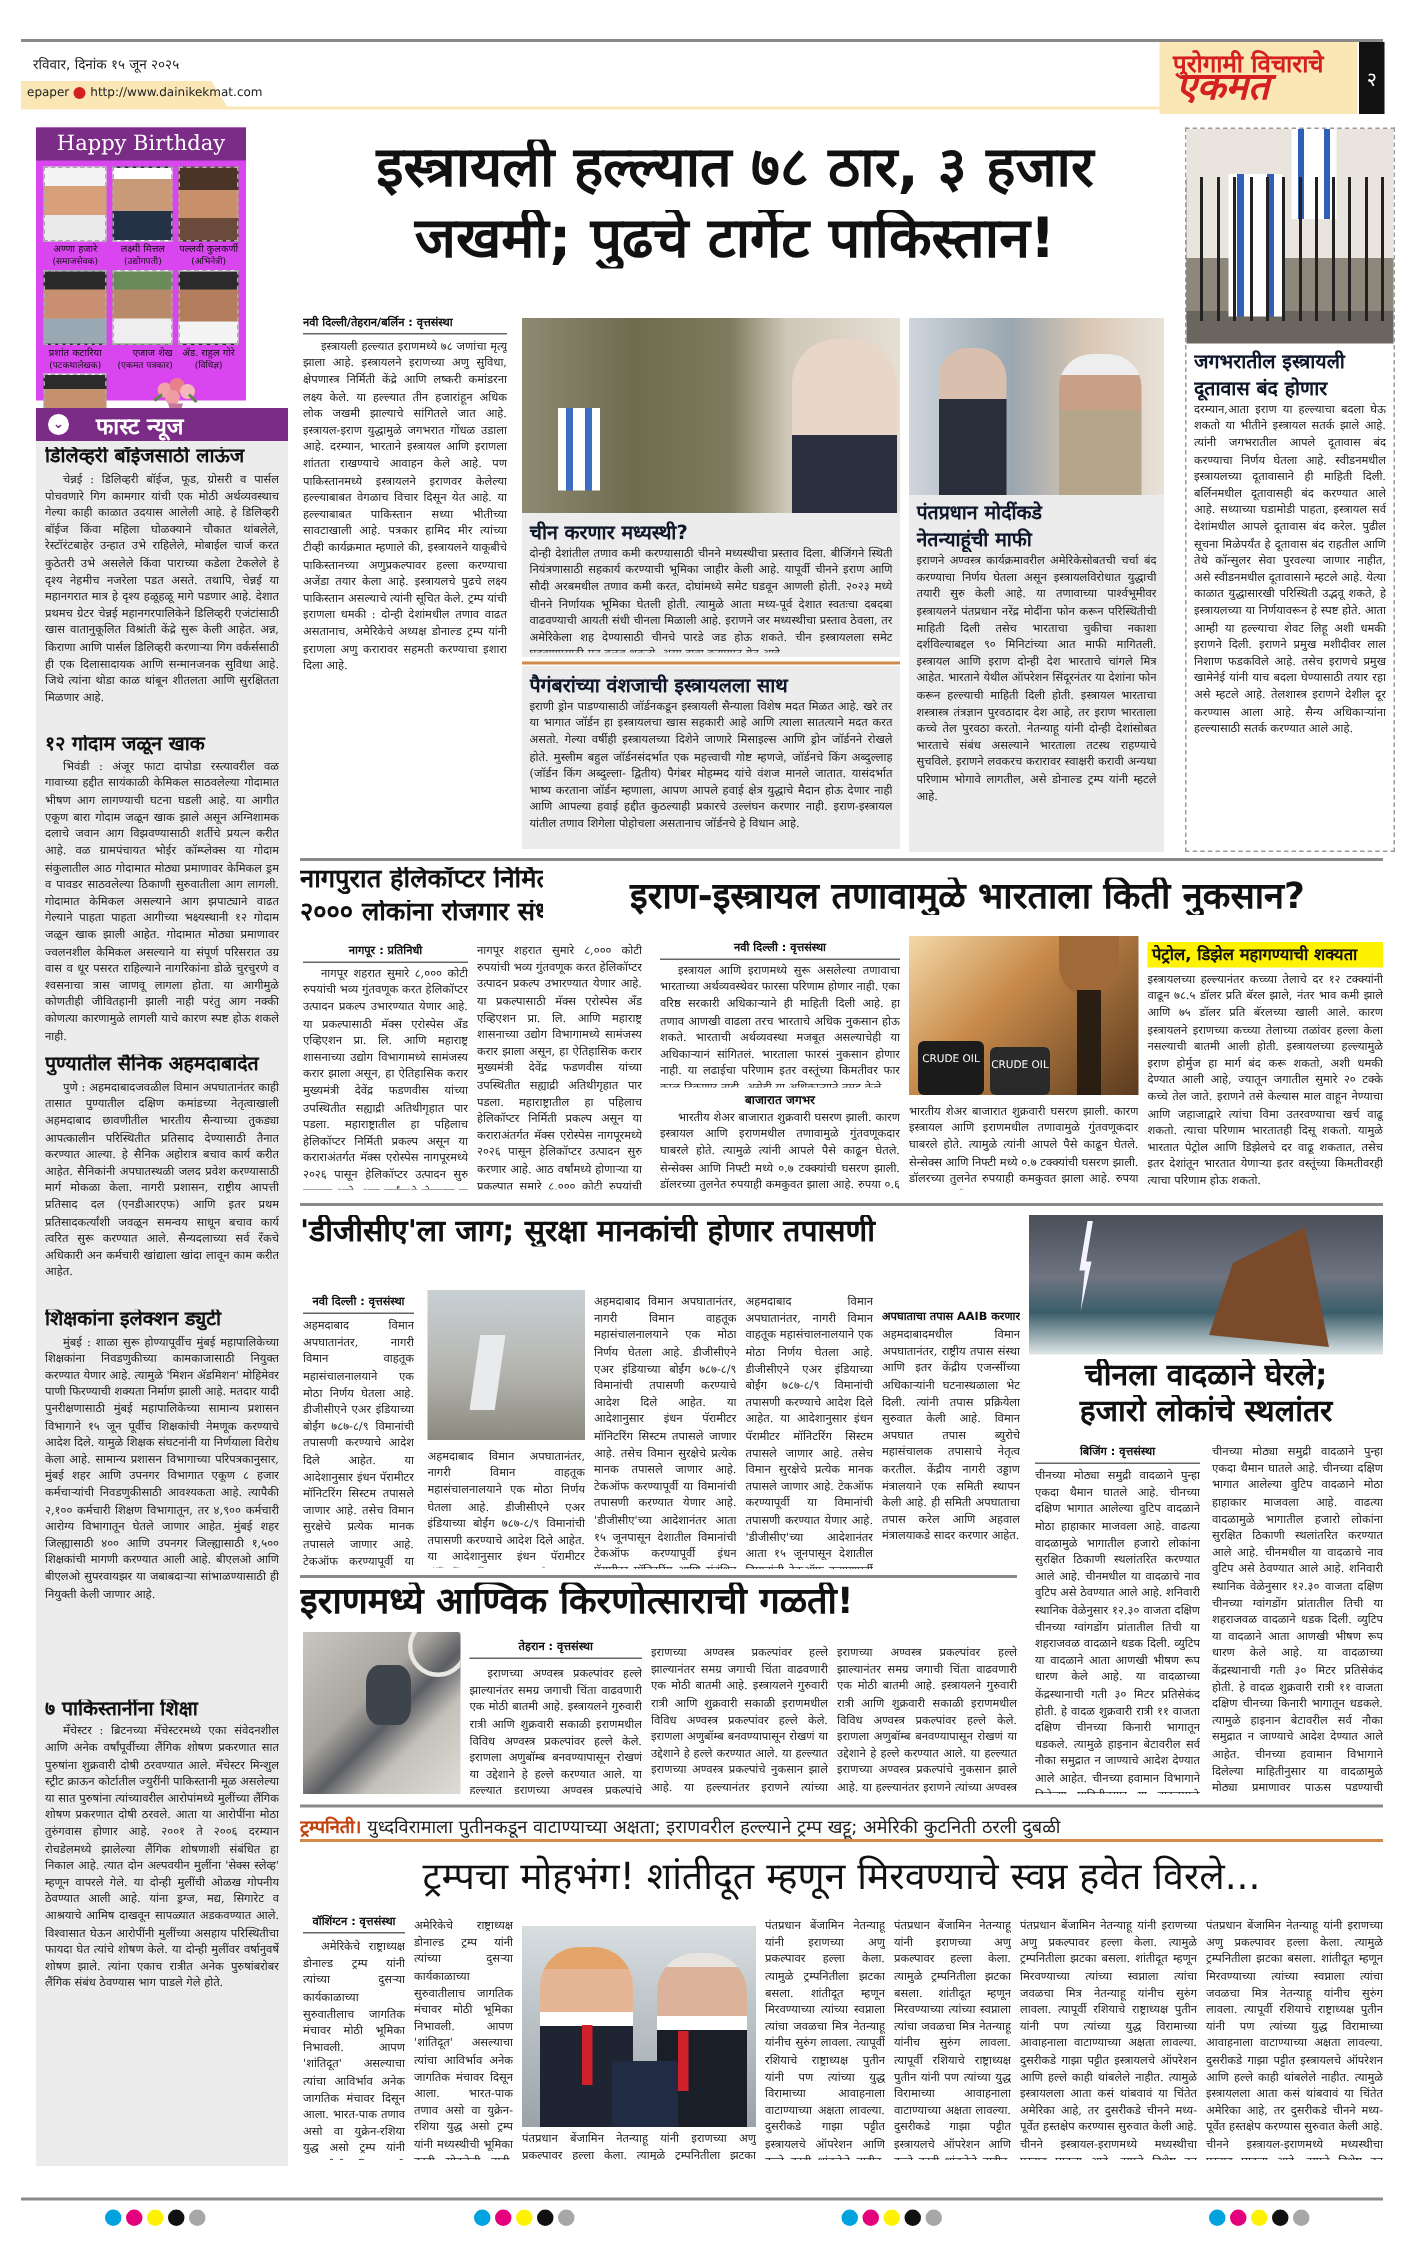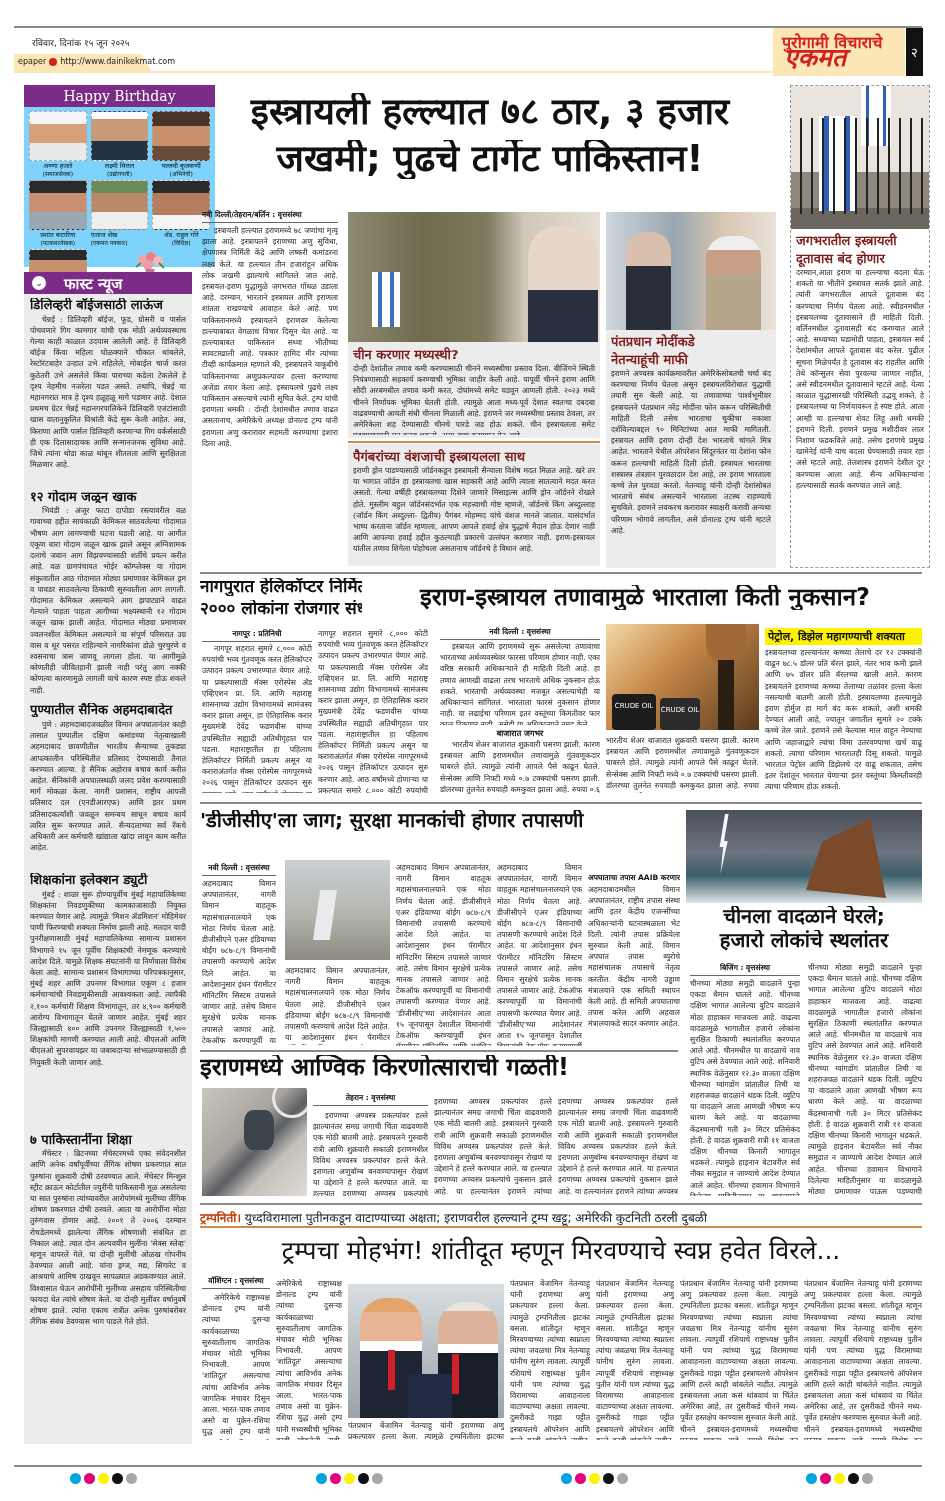--- a/index.html
+++ b/index.html
@@ -6,43 +6,43 @@
 body{width:945px;height:1501px;background:#fff;font-family:"DejaVu Serif",serif;color:#111;position:relative;overflow:hidden}
 .abs{position:absolute}
 .col-text{font-family:"DejaVu Serif",serif;font-size:7.6px;line-height:11.2px;color:#222;text-align:justify;overflow:hidden}
 .hd{font-family:"DejaVu Sans",sans-serif;font-weight:bold;color:#111;line-height:1.05;overflow:hidden;white-space:nowrap}
 .dateline{font-family:"DejaVu Sans",sans-serif;font-size:7.5px;font-weight:bold;text-align:center;border-bottom:1px solid #666;padding-bottom:3px;overflow:hidden;white-space:nowrap}
 .img{overflow:hidden}
 .rule{position:absolute;height:2px;background:#8a8a8a}
 .dotrow{display:flex;gap:3px}
 .dot{width:11px;height:11px;border-radius:50%}
 .grey-box{background:#ececec}
-.sub-hd{font-family:"DejaVu Sans",sans-serif;font-weight:bold;font-size:13px;color:#7f1d1d;white-space:nowrap;overflow:hidden}
+.sub-hd{font-family:"DejaVu Sans",sans-serif;font-weight:bold;font-size:13px;color:#0f172a;white-space:nowrap;overflow:hidden}
 </style>
 </head>
 <body>
 
 <div class="abs" style="left:14px;top:26px;width:908px;height:48px;border-top:2px solid #8a8a8a;">
-  <div class="abs" style="left:18px;top:8px;font-family:'DejaVu Sans',sans-serif;font-size:9px;color:#222;white-space:nowrap">रविवार, दिनांक १५ जून २०२५</div>
+  <div class="abs" style="left:8px;top:8px;font-family:'DejaVu Sans',sans-serif;font-size:9px;color:#222;white-space:nowrap">रविवार, दिनांक १५ जून २०२५</div>
   <div class="abs" style="left:0;top:26px;width:138px;height:18px;background:#fbe7b5;clip-path:polygon(0 0,92% 0,100% 100%,0 100%)"></div>
   <div class="abs" style="left:0;top:43px;width:760px;height:2px;background:#fbe7b5"></div>
   <div class="abs" style="left:4px;top:29px;display:flex;align-items:center;gap:3px;font-family:'DejaVu Sans',sans-serif;font-size:8px;color:#222;white-space:nowrap">
     <span>epaper</span>
     <span style="display:inline-block;width:8px;height:8px;border-radius:50%;background:#d42020"></span>
     <span>http://www.dainikekmat.com</span>
   </div>
   <div class="abs" style="left:759px;top:0;width:132px;height:48px;background:#fbe7b5"></div>
   <div class="abs" style="left:768px;top:3px;font-family:'DejaVu Sans',sans-serif;font-weight:bold;font-size:16px;color:#d42020;white-space:nowrap">पुरोगामी विचाराचे</div>
   <div class="abs" style="left:770px;top:16px;font-family:'DejaVu Sans',sans-serif;font-weight:bold;font-style:italic;font-size:25px;color:#d42020;white-space:nowrap;line-height:28px">एकमत</div>
   <div class="abs" style="left:892px;top:0;width:17px;height:48px;background:#111;display:flex;align-items:center;justify-content:center">
     <span style="color:#fff;font-family:'DejaVu Sans',sans-serif;font-size:13px">२</span>
   </div>
 </div>
 
-<div class="abs" style="left:24px;top:85px;width:191px;height:182px;background:#7dd3fc">
+<div class="abs" style="left:24px;top:85px;width:140px;height:182px;background:#d946ef">
   <div style="height:22px;background:#7b2c86;color:#fff;font-family:'DejaVu Serif',serif;font-size:14px;text-align:center;line-height:22px">Happy Birthday</div>
   <div style="display:grid;grid-template-columns:repeat(3,1fr);gap:2px 4px;padding:4px 5px 0 5px">
     <div style="text-align:center">
       <div style="height:50px;background:linear-gradient(180deg,#f4f4f4 0 25%,#d8a07a 25% 65%,#e9e9e9 65%);border:1px dashed #aaa"></div>
       <div style="font-size:6.5px;font-family:'DejaVu Sans',sans-serif;white-space:nowrap;overflow:hidden">अण्णा हजारे</div>
       <div style="font-size:6px;font-family:'DejaVu Sans',sans-serif;white-space:nowrap;overflow:hidden">(समाजसेवक)</div>
     </div>
     <div style="text-align:center">
       <div style="height:50px;background:linear-gradient(180deg,#fff 0 15%,#c99a78 15% 60%,#233244 60%);border:1px dashed #aaa"></div>
       <div style="font-size:6.5px;font-family:'DejaVu Sans',sans-serif;white-space:nowrap;overflow:hidden">लक्ष्मी मित्तल</div>
@@ -51,21 +51,21 @@
     <div style="text-align:center">
       <div style="height:50px;background:linear-gradient(180deg,#4a3428 0 30%,#c8906a 30% 70%,#6a4a3a 70%);border:1px dashed #aaa"></div>
       <div style="font-size:6.5px;font-family:'DejaVu Sans',sans-serif;white-space:nowrap;overflow:hidden">पल्लवी कुलकर्णी</div>
       <div style="font-size:6px;font-family:'DejaVu Sans',sans-serif;white-space:nowrap;overflow:hidden">(अभिनेत्री)</div>
     </div>
     <div style="text-align:center">
       <div style="height:50px;background:linear-gradient(180deg,#2a2a2a 0 25%,#c89070 25% 65%,#9aa8b4 65%);border:1px dashed #aaa"></div>
       <div style="font-size:6.5px;font-family:'DejaVu Sans',sans-serif;white-space:nowrap;overflow:hidden">प्रशांत कटारिया</div>
       <div style="font-size:6px;font-family:'DejaVu Sans',sans-serif;white-space:nowrap;overflow:hidden">(पटकथालेखक)</div>
     </div>
-    <div style="text-align:left">
+    <div style="text-align:right">
       <div style="height:50px;background:linear-gradient(180deg,#6b8a5a 0 25%,#b98a6a 25% 65%,#eee 65%);border:1px dashed #aaa"></div>
       <div style="font-size:6.5px;font-family:'DejaVu Sans',sans-serif;white-space:nowrap;overflow:hidden">एजाज शेख</div>
       <div style="font-size:6px;font-family:'DejaVu Sans',sans-serif;white-space:nowrap;overflow:hidden">(एकमत पत्रकार)</div>
     </div>
     <div style="text-align:center">
       <div style="height:50px;background:linear-gradient(180deg,#2b2b2b 0 25%,#b47e5e 25% 70%,#f4f4f4 70%);border:1px dashed #aaa"></div>
       <div style="font-size:6.5px;font-family:'DejaVu Sans',sans-serif;white-space:nowrap;overflow:hidden">ॲड. राहुल गोरे</div>
       <div style="font-size:6px;font-family:'DejaVu Sans',sans-serif;white-space:nowrap;overflow:hidden">(विधिज्ञ)</div>
     </div>
     <div style="text-align:center">

